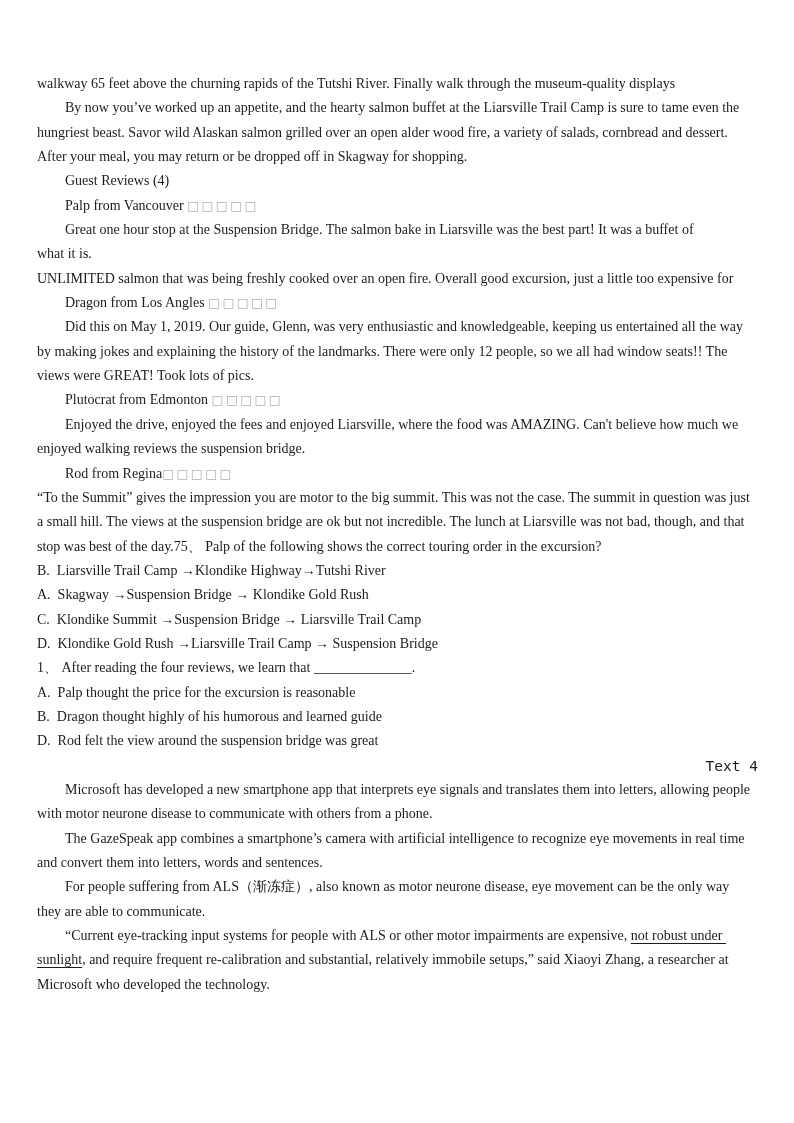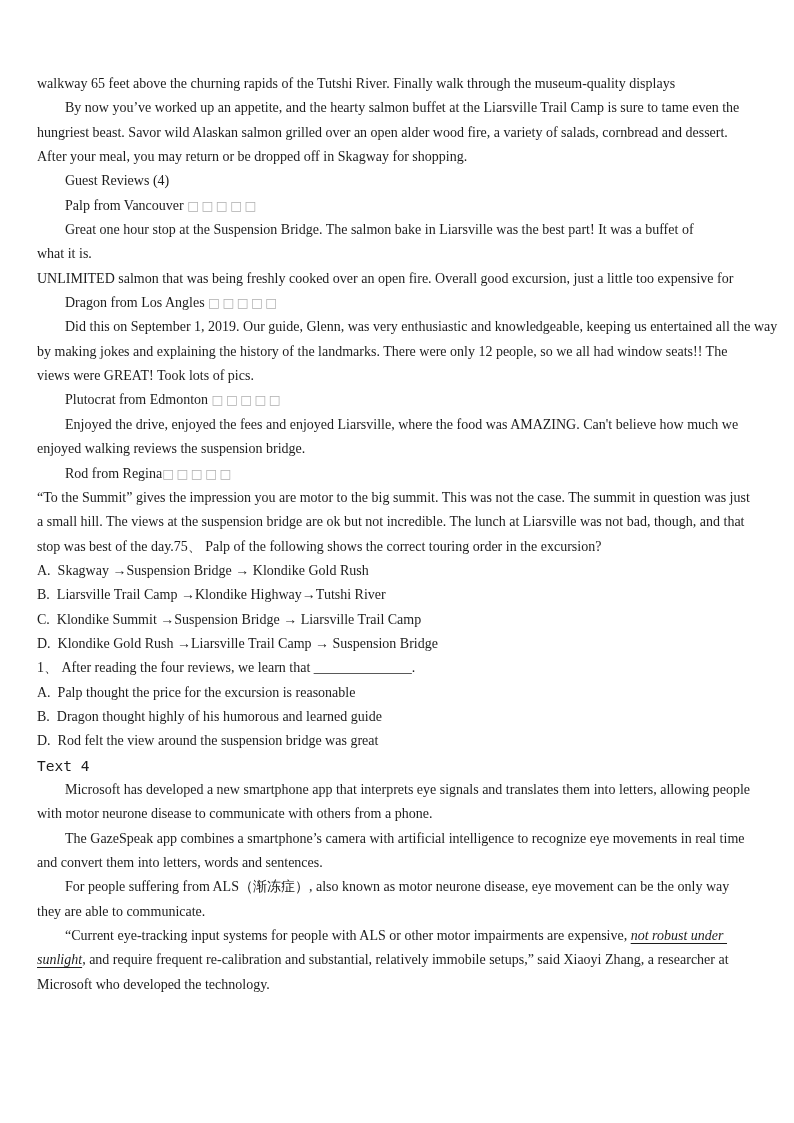--- a/index.html
+++ b/index.html
@@ -19,29 +19,28 @@
     left: 37px;
     top: 72px;
     width: 721px;
   }
   .line {
     white-space: pre;
     height: 24.35px;
     line-height: 24.35px;
   }
   .line.indent { padding-left: 28px; }
-  .line.center { text-align: left; padding-left: 0; }
+  .line.center { text-align: right; padding-left: 0; }
   .line.mono {
     font-family: "DejaVu Sans Mono", monospace;
     font-size: 14.5px;
   }
   .seg-u {
     text-decoration: underline;
     text-underline-offset: 3px;
-    font-style: italic;
   }
   .seg-boxes {
     color: #b0b0b0;
     font-family: "DejaVu Sans", sans-serif;
     font-size: 12.5px;
     letter-spacing: 2.5px;
   }
 </style>
 </head>
 <body>
@@ -51,32 +50,32 @@
       <div class="line"><span>walkway 65 feet above the churning rapids of the Tutshi River. Finally walk through the museum-quality displays</span></div>
       <div class="line indent"><span>By now you’ve worked up an appetite, and the hearty salmon buffet at the Liarsville Trail Camp is sure to tame even the</span></div>
       <div class="line"><span>hungriest beast. Savor wild Alaskan salmon grilled over an open alder wood fire, a variety of salads, cornbread and dessert.</span></div>
       <div class="line"><span>After your meal, you may return or be dropped off in Skagway for shopping.</span></div>
       <div class="line indent"><span>Guest Reviews (4)</span></div>
       <div class="line indent"><span>Palp from Vancouver </span><span class="seg-boxes" style="color: rgb(176, 176, 176);">□□□□□</span></div>
       <div class="line indent"><span>Great one hour stop at the Suspension Bridge. The salmon bake in Liarsville was the best part! It was a buffet of</span></div>
       <div class="line"><span>what it is.</span></div>
       <div class="line"><span>UNLIMITED salmon that was being freshly cooked over an open fire. Overall good excursion, just a little too expensive for</span></div>
       <div class="line indent"><span>Dragon from Los Angles </span><span class="seg-boxes" style="color: rgb(176, 176, 176);">□□□□□</span></div>
-      <div class="line indent"><span>Did this on September 1, 2019. Our guide, Glenn, was very enthusiastic and knowledgeable, keeping us entertained all the way</span></div>
+      <div class="line indent"><span>Did this on May 1, 2019. Our guide, Glenn, was very enthusiastic and knowledgeable, keeping us entertained all the way</span></div>
       <div class="line"><span>by making jokes and explaining the history of the landmarks. There were only 12 people, so we all had window seats!! The</span></div>
       <div class="line"><span>views were GREAT! Took lots of pics.</span></div>
       <div class="line indent"><span>Plutocrat from Edmonton </span><span class="seg-boxes" style="color: rgb(176, 176, 176);">□□□□□</span></div>
       <div class="line indent"><span>Enjoyed the drive, enjoyed the fees and enjoyed Liarsville, where the food was AMAZING. Can't believe how much we</span></div>
       <div class="line"><span>enjoyed walking reviews the suspension bridge.</span></div>
       <div class="line indent"><span>Rod from Regina</span><span class="seg-boxes" style="color: rgb(176, 176, 176);">□□□□□</span></div>
       <div class="line"><span>“To the Summit” gives the impression you are motor to the big summit. This was not the case. The summit in question was just</span></div>
       <div class="line"><span>a small hill. The views at the suspension bridge are ok but not incredible. The lunch at Liarsville was not bad, though, and that</span></div>
       <div class="line"><span>stop was best of the day.75、 Palp of the following shows the correct touring order in the excursion?</span></div>
+      <div class="line"><span>B.  Liarsville Trail Camp →Klondike Highway→Tutshi River</span></div>
       <div class="line"><span>A.  Skagway →Suspension Bridge → Klondike Gold Rush</span></div>
-      <div class="line"><span>B.  Liarsville Trail Camp →Klondike Highway→Tutshi River</span></div>
       <div class="line"><span>C.  Klondike Summit →Suspension Bridge → Liarsville Trail Camp</span></div>
       <div class="line"><span>D.  Klondike Gold Rush →Liarsville Trail Camp → Suspension Bridge</span></div>
       <div class="line"><span>1、 After reading the four reviews, we learn that ______________.</span></div>
       <div class="line"><span>A.  Palp thought the price for the excursion is reasonable</span></div>
       <div class="line"><span>B.  Dragon thought highly of his humorous and learned guide</span></div>
       <div class="line"><span>D.  Rod felt the view around the suspension bridge was great</span></div>
       <div class="line center mono"><span>Text 4</span></div>
       <div class="line indent"><span>Microsoft has developed a new smartphone app that interprets eye signals and translates them into letters, allowing people</span></div>
       <div class="line"><span>with motor neurone disease to communicate with others from a phone.</span></div>
       <div class="line indent"><span>The GazeSpeak app combines a smartphone’s camera with artificial intelligence to recognize eye movements in real time</span></div>

